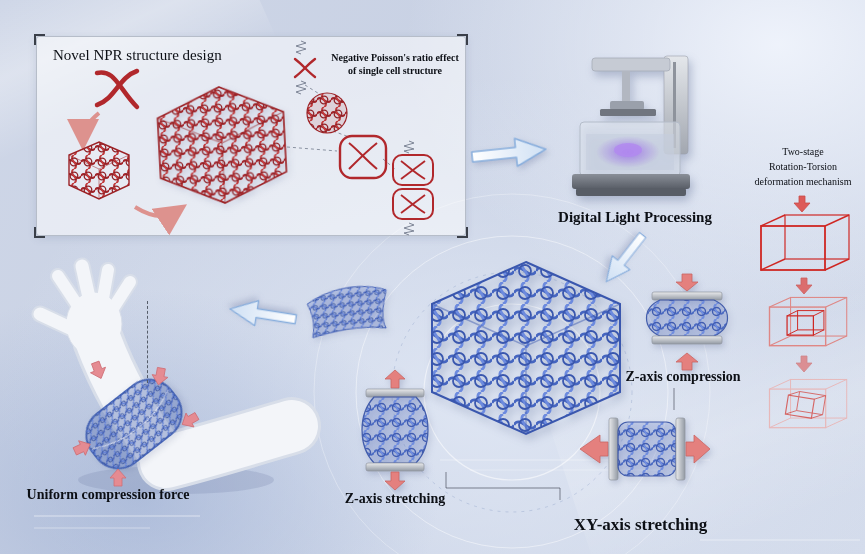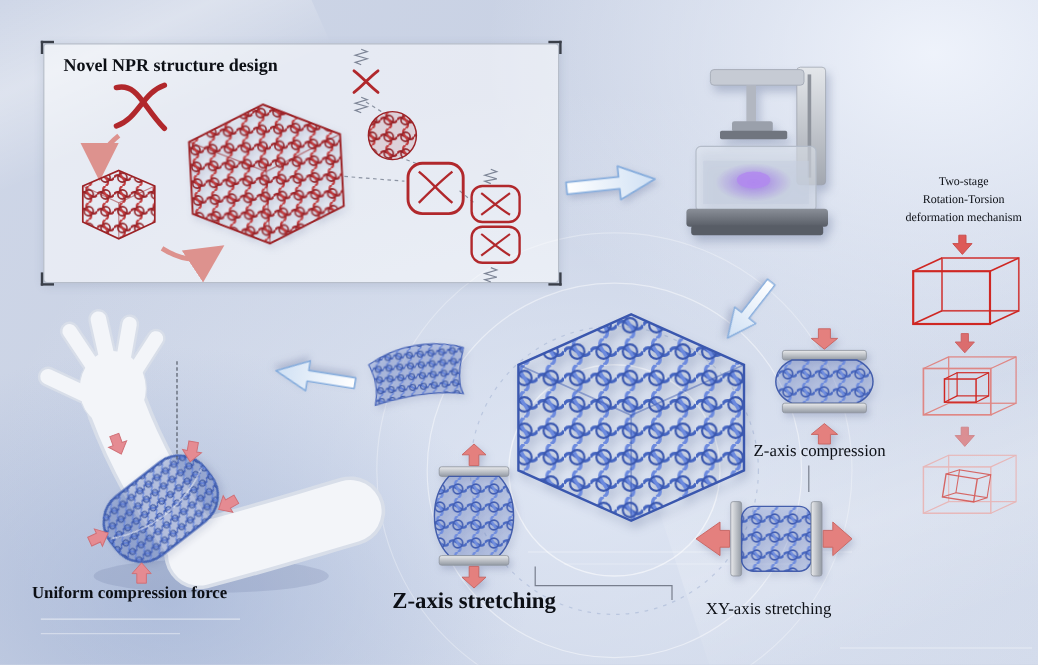--- a/index.html
+++ b/index.html
@@ -18,30 +18,30 @@
   #streak2{left:560px;top:330px;width:360px;height:200px;transform:rotate(-18deg);
     background:linear-gradient(180deg,transparent,rgba(255,255,255,.35),transparent);opacity:.5}
   #npr-panel{left:36px;top:36px;width:430px;height:200px;
     background:rgba(255,255,255,.52);border:1px solid #b6bdc9;border-radius:3px;
     box-shadow:0 2px 8px rgba(90,105,140,.18)}
   .corner{position:absolute;width:11px;height:11px;border:0 solid #3a3f49}
   .c-bl{left:-3px;bottom:-3px;border-left-width:2px;border-bottom-width:2px}
   .c-br{right:-3px;bottom:-3px;border-right-width:2px;border-bottom-width:2px}
   .c-tr{right:-3px;top:-3px;border-right-width:2px;border-top-width:2px}
   .c-tl{left:-3px;top:-3px;border-left-width:2px;border-top-width:2px}
-  #npr-title{left:16px;top:9px;font-size:15px;font-weight:700;text-align:center}
+  #npr-title{left:16px;top:9px;font-size:15px;font-weight:400;text-align:center}
   #npr-caption{left:288px;top:15px;width:140px;font-size:10px;font-weight:700}
   #dlp-label{left:545px;top:208px;width:180px;font-size:15px;font-weight:600}
   #mechanism{left:740px;top:144px;width:126px;font-size:10px;font-weight:400;line-height:1.5}
   #breathability{left:88px;top:281px;width:115px;font-size:14px;font-weight:700}
   #breath-leader{left:147px;top:301px;height:82px;border-left:1px dashed #555c69}
   #uniform-label{left:12px;top:486px;width:192px;font-size:14px;font-weight:700}
-  #zc-label{left:608px;top:368px;width:150px;font-size:14px;font-weight:400}
-  #zs-label{left:320px;top:490px;width:150px;font-size:19px;font-weight:700}
-  #xy-label{left:558px;top:500px;width:165px;font-size:14px;font-weight:400}
+  #zc-label{left:608px;top:368px;width:150px;font-size:14px;font-weight:700}
+  #zs-label{left:320px;top:490px;width:150px;font-size:14px;font-weight:700}
+  #xy-label{left:558px;top:514px;width:165px;font-size:17px;font-weight:700}
   .shadowed{filter:drop-shadow(3px 5px 4px rgba(70,85,130,.30))}
   .softshadow{filter:drop-shadow(2px 3px 3px rgba(70,85,130,.25))}
   svg{display:block;overflow:visible}
 </style>
 </head>
 <body>
 
 <div class="canvas">
 
   <svg width="0" height="0" style="position:absolute" aria-hidden="true">
@@ -174,40 +174,45 @@
           <path d="M32 8 C24 14 16 20 8 26" stroke="#b1282c" stroke-width="1.8" fill="none"></path>
           <rect x="0" y="36" width="40" height="30" rx="9" fill="none" stroke="#b1282c" stroke-width="2"></rect>
           <path d="M8 42 C16 48 22 54 32 60" stroke="#b1282c" stroke-width="1.8" fill="none"></path>
           <path d="M32 42 C24 48 16 54 8 60" stroke="#b1282c" stroke-width="1.8" fill="none"></path>
           <path d="M16 70 l5 2 l-10 3 l10 3 l-10 2 l5 2" stroke="#7d8596" stroke-width="1" fill="none"></path>
         </g>
       </g>
     </svg>
 
     <div class="lbl" id="npr-title">Novel NPR structure design</div>
+    <div class="lbl" id="npr-caption">
+      <div>Negative Poisson's ratio effect</div>
+      <div>of single cell structure</div>
+    </div>
   </div>
 
   <svg class="abs softshadow" style="left:470px;top:136px;transform:rotate(-6deg)" width="80" height="34" viewBox="0 0 80 34">
     <path d="M2 12 L46 12 L46 3 L76 17 L46 31 L46 22 L2 22 Z" fill="url(#gBlueArrow)" stroke="#88aedd" stroke-width="1.5" stroke-linejoin="round"></path>
   </svg>
 
   <svg class="abs shadowed" style="left:552px;top:52px" width="152" height="152" viewBox="0 0 152 152">
     <rect x="112" y="4" width="24" height="98" rx="3" fill="url(#gMetal)" stroke="#9aa0ab" stroke-width="0.6"></rect>
     <rect x="121" y="10" width="3" height="86" fill="#8e939c"></rect>
     <rect x="40" y="6" width="78" height="13" rx="3" fill="#c6cbd4" stroke="#a6acb8" stroke-width="0.8"></rect>
     <rect x="70" y="19" width="8" height="32" fill="#b2b7c1"></rect>
     <rect x="58" y="49" width="34" height="9" rx="2" fill="#9aa0ab"></rect>
     <rect x="48" y="57" width="56" height="7" rx="1.5" fill="#70757f"></rect>
     <rect x="28" y="70" width="100" height="54" rx="4" fill="rgba(225,231,240,0.5)" stroke="#b4bcc9"></rect>
     <rect x="34" y="82" width="88" height="36" fill="rgba(196,206,222,0.55)"></rect>
     <ellipse cx="76" cy="100" rx="32" ry="16" fill="url(#purpleGlow)"></ellipse>
     <ellipse cx="76" cy="98" rx="14" ry="7" fill="#b18af0" opacity="0.85"></ellipse>
     <rect x="20" y="122" width="118" height="15" rx="3" fill="url(#gMetalDark)"></rect>
     <rect x="24" y="136" width="110" height="8" rx="2" fill="#585d66"></rect>
   </svg>
+  <div class="lbl" id="dlp-label">Digital Light Processing</div>
 
   <svg class="abs softshadow" style="left:592px;top:244px;transform:rotate(128deg)" width="64" height="30" viewBox="0 0 80 34">
     <path d="M2 12 L46 12 L46 3 L76 17 L46 31 L46 22 L2 22 Z" fill="url(#gBlueArrow)" stroke="#88aedd" stroke-width="1.5" stroke-linejoin="round"></path>
   </svg>
 
   <div class="lbl" id="mechanism">
     <div>Two-stage</div>
     <div>Rotation-Torsion</div>
     <div>deformation mechanism</div>
   </div>

